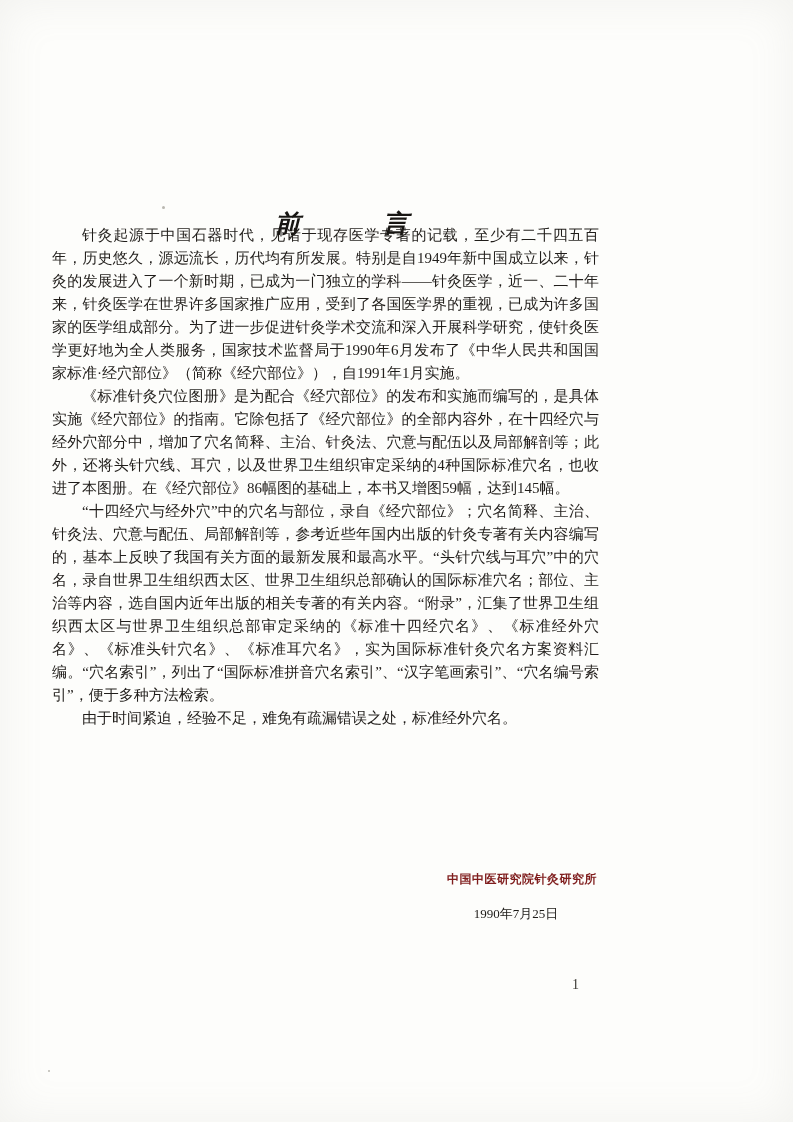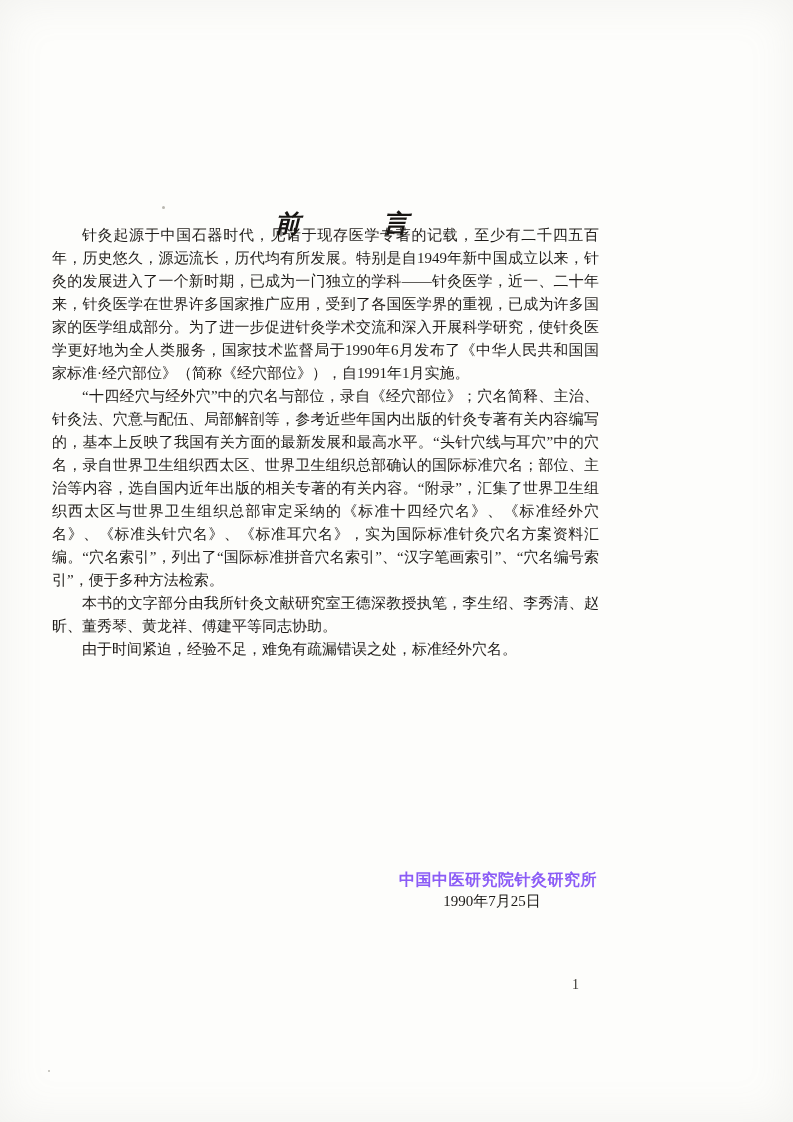--- a/index.html
+++ b/index.html
@@ -45,31 +45,31 @@
     text-indent: 2em;
     color: #201d1a;
   }
   .signature {
     position: absolute;
     top: 869px;
     right: 196px;
     text-align: center;
   }
   .signature .org {
-    font-size: 16px;
+    font-size: 12px;
     font-weight: bold;
     line-height: 21px;
     letter-spacing: 0.5px;
-    color: #8b5cf6;
+    color: #7f1d1d;
     margin-left: 12px;
   }
   .signature .date {
-    font-size: 15px;
+    font-size: 13px;
     line-height: 21px;
-    margin-top: 1px;
+    margin-top: 13px;
     color: #1c1a17;
   }
   .page-number {
     position: absolute;
     top: 977px;
     left: 572px;
     font-size: 14px;
     color: #3a3833;
   }
   .speck {
@@ -80,22 +80,22 @@
 </style>
 </head>
 <body>
 
 <div class="page">
 
   <h1 class="title">前言</h1>
 
   <div class="body-text">
     <p>针灸起源于中国石器时代，见诸于现存医学专著的记载，至少有二千四五百年，历史悠久，源远流长，历代均有所发展。特别是自1949年新中国成立以来，针灸的发展进入了一个新时期，已成为一门独立的学科——针灸医学，近一、二十年来，针灸医学在世界许多国家推广应用，受到了各国医学界的重视，已成为许多国家的医学组成部分。为了进一步促进针灸学术交流和深入开展科学研究，使针灸医学更好地为全人类服务，国家技术监督局于1990年6月发布了《中华人民共和国国家标准·经穴部位》（简称《经穴部位》），自1991年1月实施。</p>
+    <p>《标准针灸穴位图册》是为配合《经穴部位》的发布和实施而编写的，是具体实施《经穴部位》的指南。它除包括了《经穴部位》的全部内容外，在十四经穴与经外穴部分中，增加了穴名简释、主治、针灸法、穴意与配伍以及局部解剖等；此外，还将头针穴线、耳穴，以及世界卫生组织审定采纳的4种国际标准穴名，也收进了本图册。在《经穴部位》86幅图的基础上，本书又增图59幅，达到145幅。</p>
     <p>“十四经穴与经外穴”中的穴名与部位，录自《经穴部位》；穴名简释、主治、针灸法、穴意与配伍、局部解剖等，参考近些年国内出版的针灸专著有关内容编写的，基本上反映了我国有关方面的最新发展和最高水平。“头针穴线与耳穴”中的穴名，录自世界卫生组织西太区、世界卫生组织总部确认的国际标准穴名；部位、主治等内容，选自国内近年出版的相关专著的有关内容。“附录”，汇集了世界卫生组织西太区与世界卫生组织总部审定采纳的《标准十四经穴名》、《标准经外穴名》、《标准头针穴名》、《标准耳穴名》，实为国际标准针灸穴名方案资料汇编。“穴名索引”，列出了“国际标准拼音穴名索引”、“汉字笔画索引”、“穴名编号索引”，便于多种方法检索。</p>
-    <p>本书的文字部分由我所针灸文献研究室王德深教授执笔，李生绍、李秀清、赵昕、董秀琴、黄龙祥、傅建平等同志协助。</p>
     <p>由于时间紧迫，经验不足，难免有疏漏错误之处，标准经外穴名。</p>
   </div>
 
   <div class="signature">
     <div class="org">中国中医研究院针灸研究所</div>
     <div class="date">1990年7月25日</div>
   </div>
 
   <div class="page-number">1</div>
 

